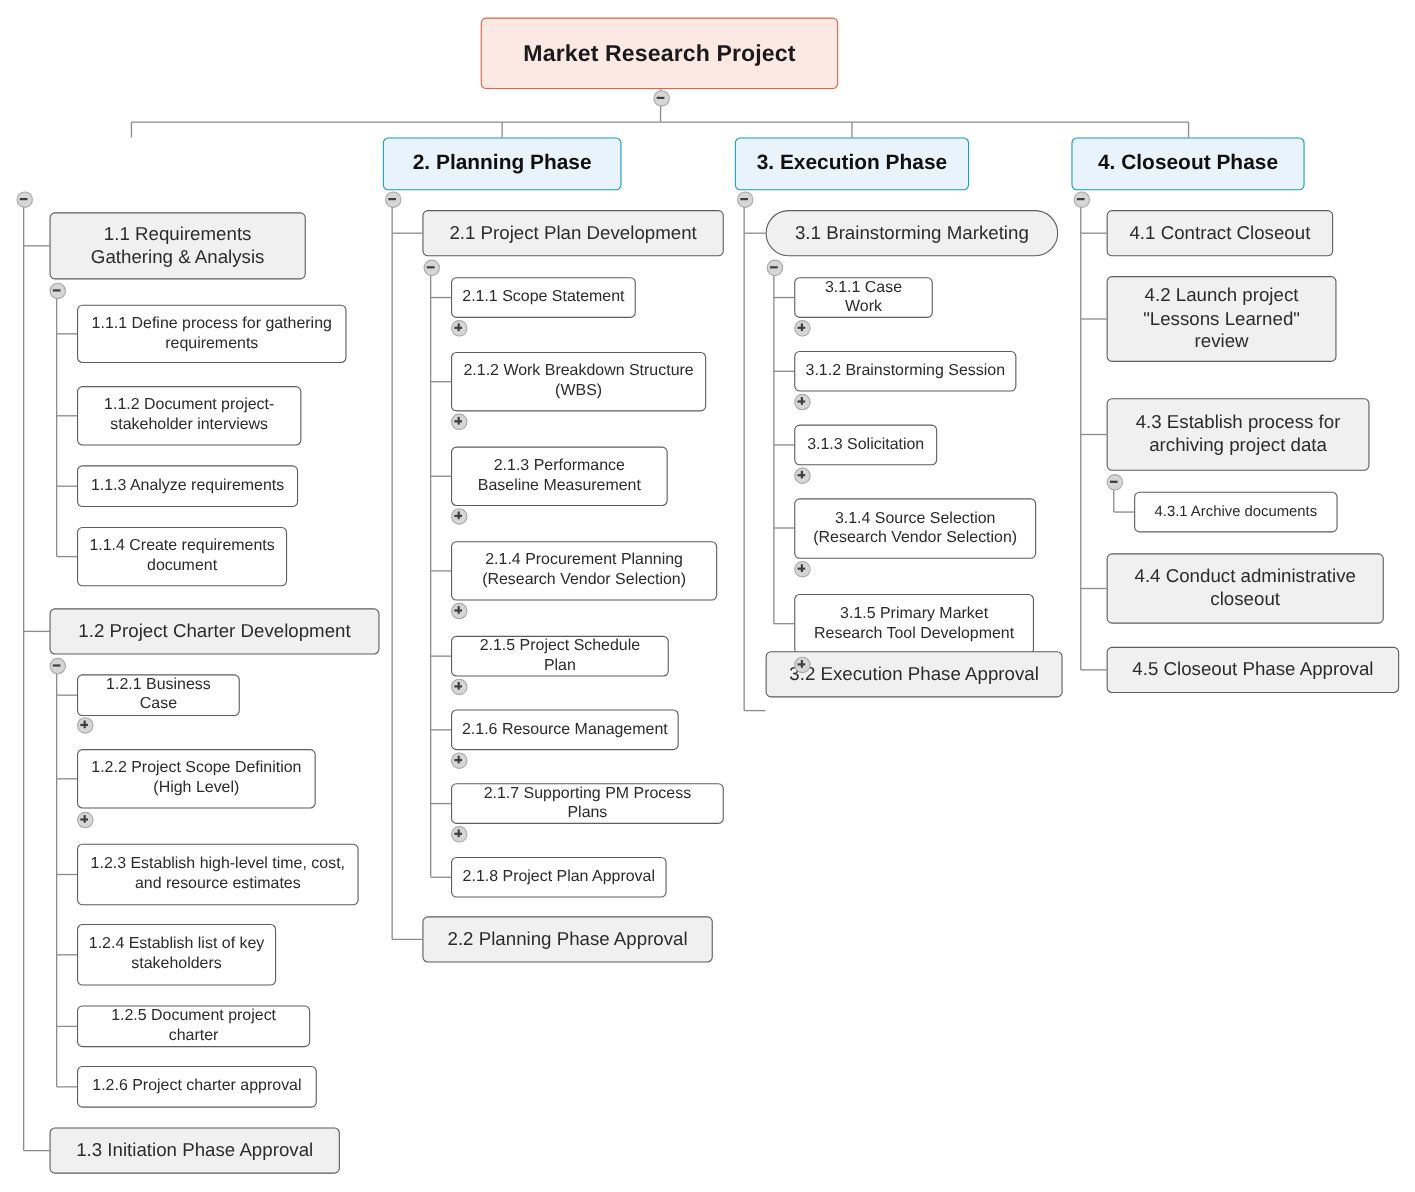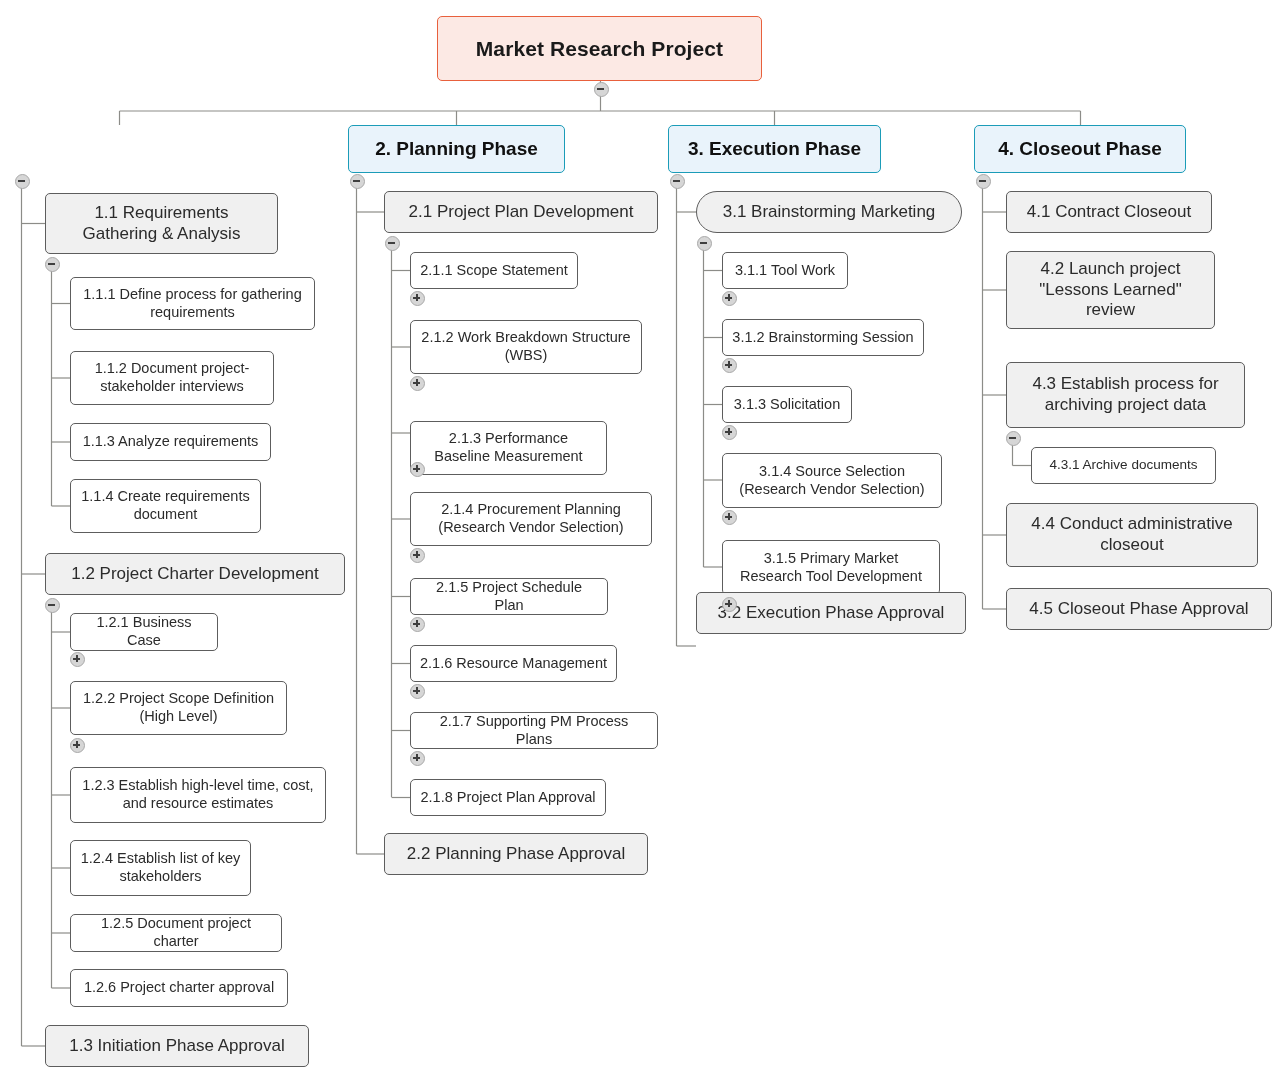--- a/index.html
+++ b/index.html
@@ -212,21 +212,21 @@
     </div>
     <div class="node lvl2" style="left: 384px; top: 191px; width: 274px; height: 42px;">
       <span class="inner">2.1  Project Plan Development</span>
     </div>
     <div class="node lvl3" style="left: 410px; top: 252px; width: 168px; height: 37px;">
       <span class="inner">2.1.1  Scope Statement</span>
     </div>
     <div class="node lvl3" style="left: 410px; top: 320px; width: 232px; height: 54px;">
       <span class="inner">2.1.2  Work Breakdown Structure (WBS)</span>
     </div>
-    <div class="node lvl3" style="left: 410px; top: 406px; width: 197px; height: 54px; margin-top: 15px;">
+    <div class="node lvl3" style="left: 410px; top: 406px; width: 197px; height: 54px;">
       <span class="inner">2.1.3  Performance Baseline Measurement</span>
     </div>
     <div class="node lvl3" style="left: 410px; top: 492px; width: 242px; height: 54px;">
       <span class="inner">2.1.4      Procurement Planning (Research Vendor Selection)</span>
     </div>
     <div class="node lvl3" style="left: 410px; top: 578px; width: 198px; height: 37px;">
       <span class="inner">2.1.5  Project Schedule Plan</span>
     </div>
     <div class="node lvl3" style="left: 410px; top: 645px; width: 207px; height: 37px;">
       <span class="inner">2.1.6  Resource Management</span>
@@ -237,21 +237,21 @@
     <div class="node lvl3" style="left: 410px; top: 779px; width: 196px; height: 37px;">
       <span class="inner">2.1.8  Project Plan Approval</span>
     </div>
     <div class="node lvl2" style="left: 384px; top: 833px; width: 264px; height: 42px;">
       <span class="inner">2.2  Planning Phase Approval</span>
     </div>
     <div class="node lvl2" style="left: 696px; top: 191px; width: 266px; height: 42px; border-radius: 21px;">
       <span class="inner">3.1  Brainstorming Marketing</span>
     </div>
     <div class="node lvl3" style="left: 722px; top: 252px; width: 126px; height: 37px;">
-      <span class="inner">3.1.1  Tool Work</span>
+      <span class="inner">3.1.1  Case Work</span>
     </div>
     <div class="node lvl3" style="left: 722px; top: 319px; width: 202px; height: 37px;">
       <span class="inner">3.1.2  Brainstorming Session</span>
     </div>
     <div class="node lvl3" style="left: 722px; top: 386px; width: 130px; height: 37px;">
       <span class="inner">3.1.3  Solicitation</span>
     </div>
     <div class="node lvl3" style="left: 722px; top: 453px; width: 220px; height: 55px;">
       <span class="inner">3.1.4        Source Selection (Research Vendor Selection)</span>
     </div>

